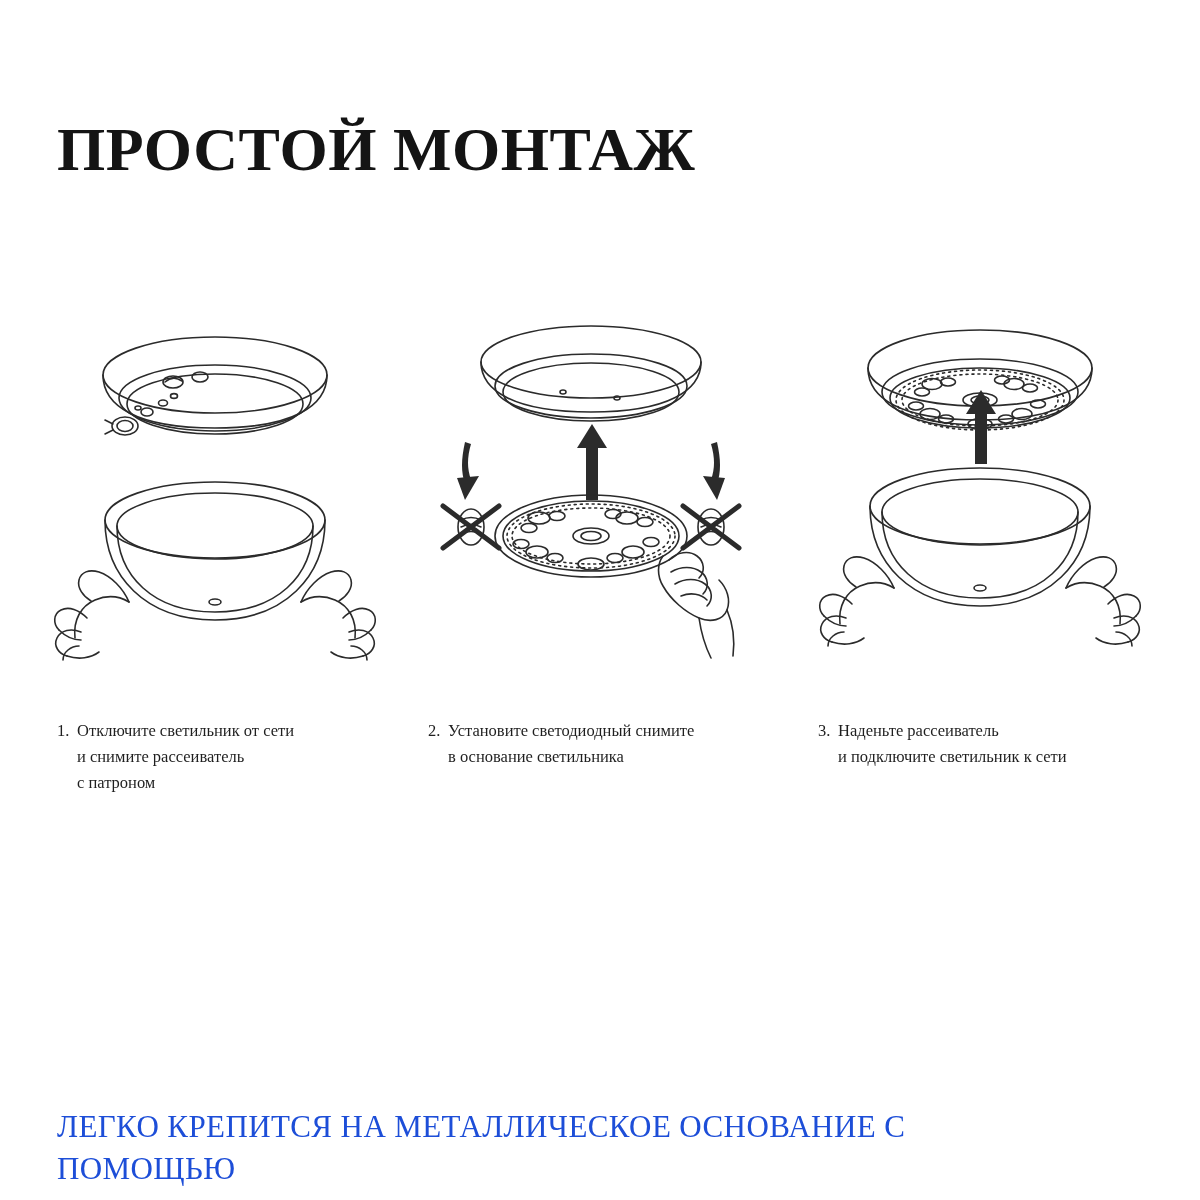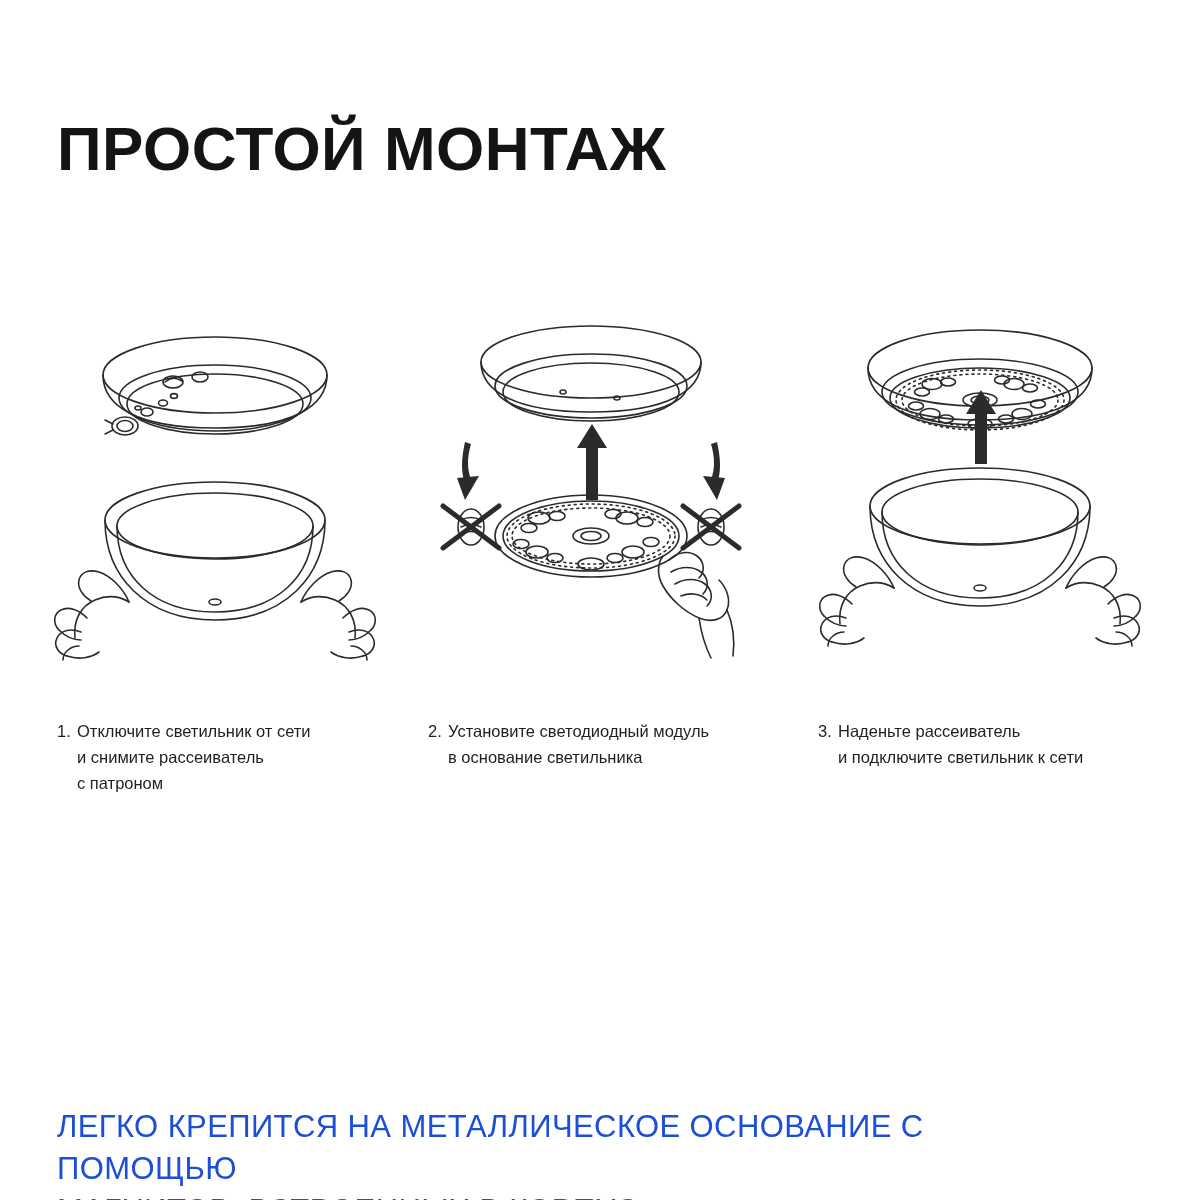--- a/index.html
+++ b/index.html
@@ -13,20 +13,21 @@
     height: 1200px;
     font-family: "Liberation Sans", sans-serif;
     color: #1a1a1a;
     position: relative;
     overflow: hidden;
   }
   .page {
     position: absolute;
     inset: 0;
     background: #fff;
+    font-family: Liberation Serif, serif;
   }
   .title {
     position: absolute;
     left: 57px;
     top: 76px;
     font-size: 62px;
     line-height: 1;
     font-weight: 700;
     letter-spacing: 0.5px;
     text-transform: uppercase;
@@ -296,21 +297,21 @@
 
   <div class="captions">
     <div class="caption cap-1">
       <span class="num">1.</span>
       <span class="txt">Отключите светильник от сети
 и снимите рассеиватель
 с патроном</span>
     </div>
     <div class="caption cap-2">
       <span class="num">2.</span>
-      <span class="txt">Установите светодиодный модуль
+      <span class="txt">Установите светодиодный снимите
 в основание светильника</span>
     </div>
     <div class="caption cap-3">
       <span class="num">3.</span>
       <span class="txt">Наденьте рассеиватель
 и подключите светильник к сети</span>
     </div>
   </div>
 
   <div class="footer">ЛЕГКО КРЕПИТСЯ НА МЕТАЛЛИЧЕСКОЕ ОСНОВАНИЕ С ПОМОЩЬЮ

